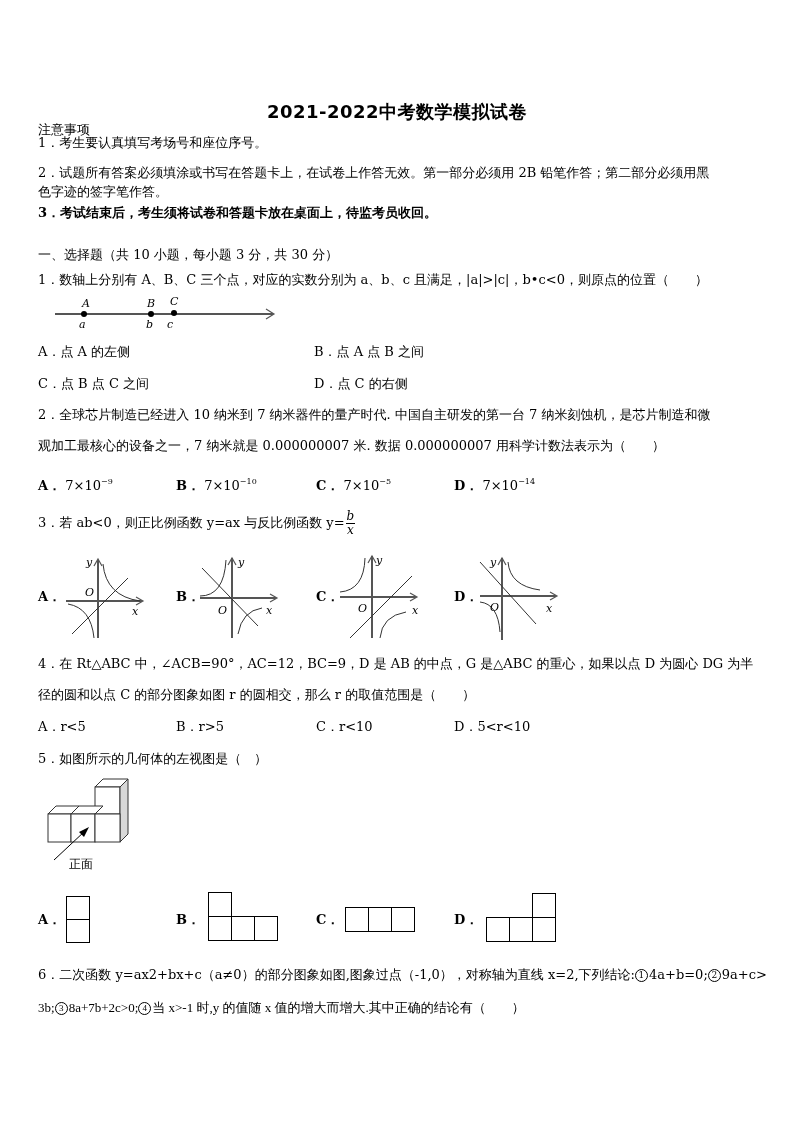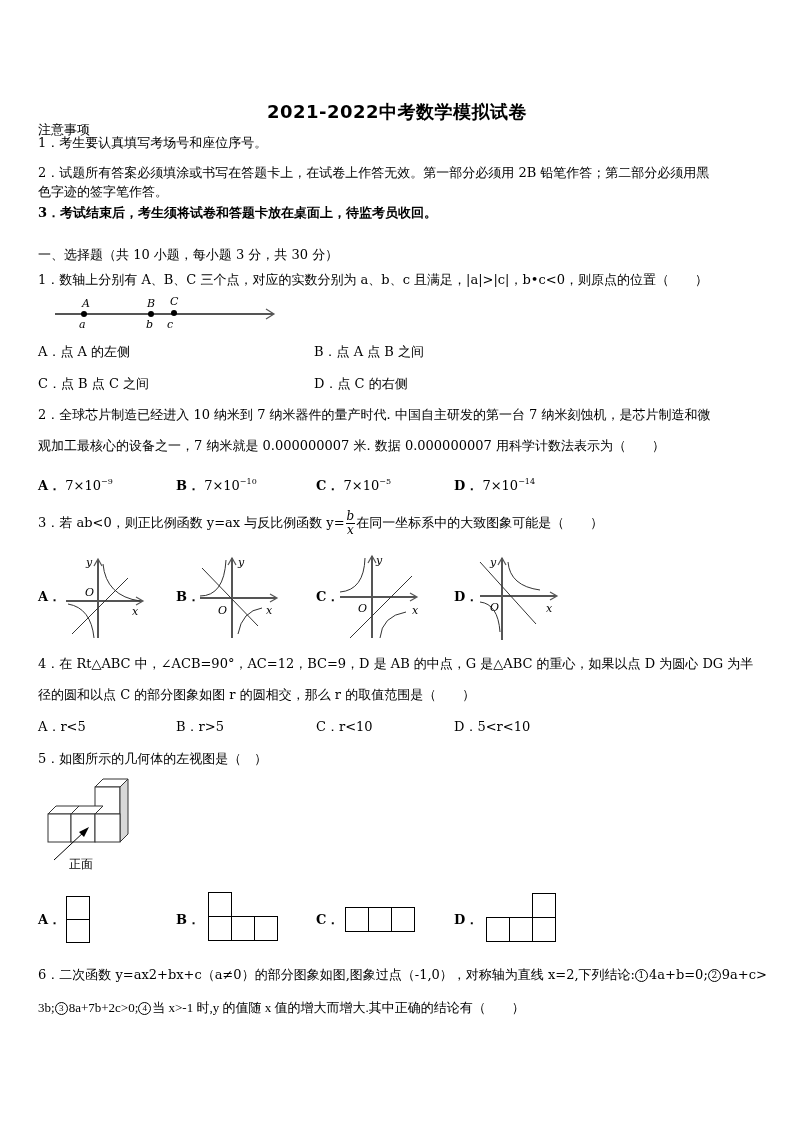--- a/index.html
+++ b/index.html
@@ -54,21 +54,21 @@
 <div class="line" style="top:406px;">
   <span>2．</span><span>全球芯片制造已经进入 10 纳米到 7 纳米器件的量产时代. 中国自主研发的第一台 7 纳米刻蚀机，是芯片制造和微</span>
 </div>
 <div class="line" style="top:437px;">观加工最核心的设备之一，7 纳米就是 0.000000007 米. 数据 0.000000007 用科学计数法表示为（　　）</div>
 <div class="opt" style="left:38px; top:473px;"><span class="optlbl">A．</span> <span>7×10</span><sup>−9</sup></div>
 <div class="opt" style="left:176px; top:473px;"><span class="optlbl">B．</span> <span>7×10</span><sup>−10</sup></div>
 <div class="opt" style="left:316px; top:473px;"><span class="optlbl">C．</span> <span>7×10</span><sup>−5</sup></div>
 <div class="opt" style="left:454px; top:473px;"><span class="optlbl">D．</span> <span>7×10</span><sup>−14</sup></div>
 
 <div class="line" style="top:508px; line-height:30px;">
-  <span>3．</span><span>若 ab&lt;0，则正比例函数 y=ax 与反比例函数 y=</span><span class="frac"><span class="num">b</span><span class="den">x</span></span><span>在同一坐标系中的大致图象可能是（　　）</span>
+  <span>3．</span><span>若 ab&lt;0，则正比例函数 y=ax 与反比例函数 y=</span><span class="frac"><span class="num">b</span><span class="den">x</span></span>
 </div>
 
 <div class="opt optlbl" style="left:38px; top:588px;">A．</div>
 <svg style="left:66px; top:556px;" width="80" height="82" viewBox="0 0 80 82">
   <line x1="0" y1="45" x2="76" y2="45" stroke="#555" stroke-width="2"></line>
   <polyline points="70,41 77,45 70,49" fill="none" stroke="#555" stroke-width="1.2"></polyline>
   <line x1="32" y1="82" x2="32" y2="4" stroke="#555" stroke-width="2"></line>
   <polyline points="28,10 32,3 36,10" fill="none" stroke="#555" stroke-width="1.2"></polyline>
   <line x1="6" y1="78" x2="62" y2="22" stroke="#333" stroke-width="1"></line>
   <path d="M37,8 Q40,40 74,45" fill="none" stroke="#333" stroke-width="1"></path>

